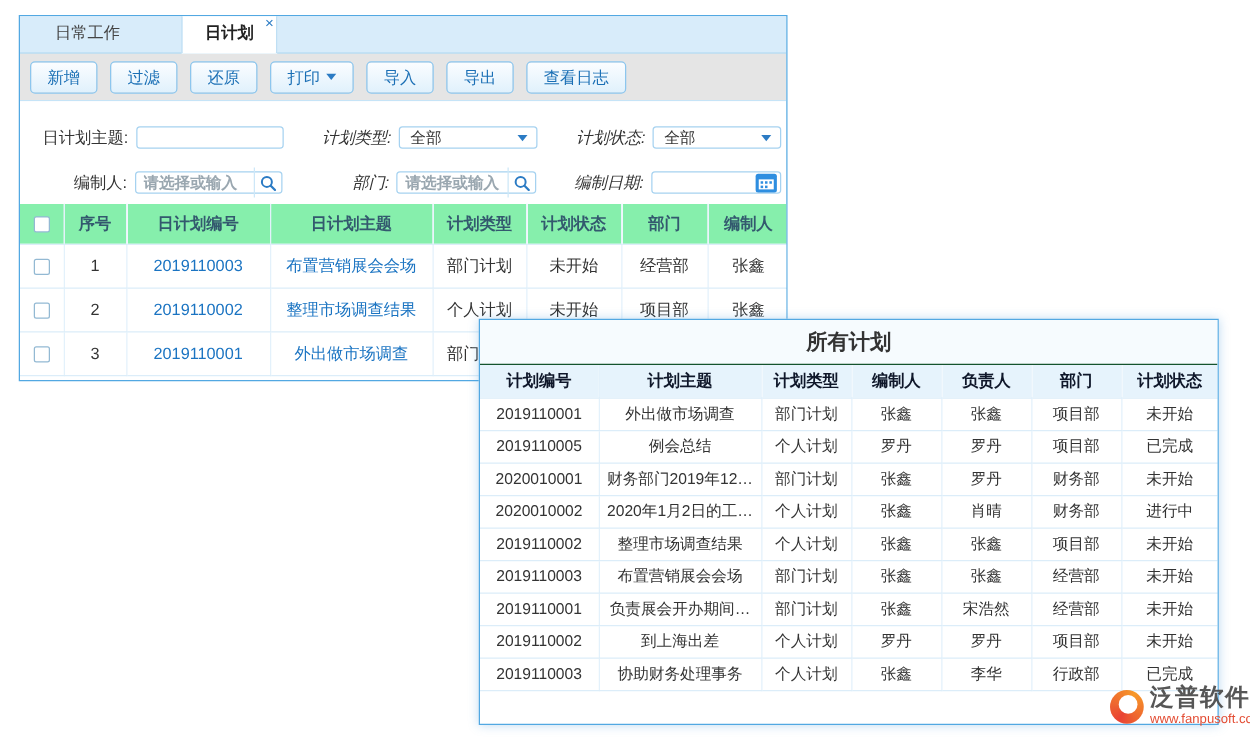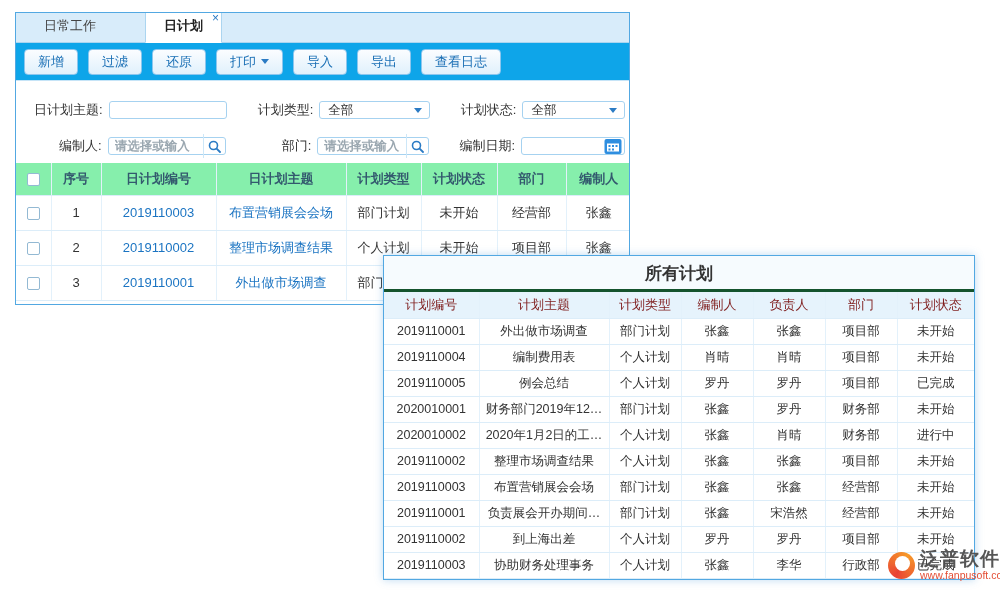--- a/index.html
+++ b/index.html
@@ -9,33 +9,33 @@
 
   
   #w1 { left:15px; top:12px; width:615px; height:293px; z-index:1; overflow:hidden; }
   .tabbar { height:30px; background:#d8ecfa; border-bottom:1px solid #abd5f0;
     display:flex; align-items:flex-end; padding-left:10px;gap:31px; }
   .tab { padding:6px 18px 7px; font-size:13px; color:#444; position:relative; }
   .tab.active { background:#fff; border:1px solid #abd5f0; border-bottom:1px solid #fff;
     border-radius:3px 3px 0 0; margin-bottom:-1px; color:#222; font-weight:bold; }
   .tab-close { position:absolute; top:0px; right:2px; font-size:12px; color:#2b7bc4; font-weight:normal; }
 
-  .toolbar { height:38px; background:#0ea5e9; border-bottom:1px solid #c6e4f7;
+  .toolbar { height:38px; background:#e5e5e5; border-bottom:1px solid #c6e4f7;
     display:flex; align-items:center; gap:10px; padding:0 8px; }
   .tbtn { height:26px; padding:0 13px; background:linear-gradient(#fbfdff,#e0f1fc);
     border:1px solid #8cc6ee; border-radius:4px; color:#1a6fb5; font-size:13px;
     display:flex; align-items:center; gap:5px; cursor:pointer; white-space:nowrap; }
   .caret { width:0; height:0; border-left:4px solid transparent; border-right:4px solid transparent;
     border-top:5px solid #2b7bc4; display:inline-block; }
 
   .filters { padding:8px 4px 8px 4px; background:#fff; }
   .frow { display:flex; align-items:flex-end; height:30px; }
   .frow + .frow { margin-top:6px; }
   .flabel { width:84px; text-align:right; font-size:13px; color:#333; margin-right:6px; white-space:nowrap; }
-  .flabel.l2 { margin-left:4px; }
+  .flabel.l2 { margin-left:4px;font-style:italic; }
   .fbox { height:18px; border:1px solid #a6d2f0; border-radius:3px; background:#fff;
     display:flex; align-items:center; }
   .fbox input { border:none; outline:none; height:22px; flex:1; min-width:0; padding:0 6px;
     font-size:12.5px; color:#333; font-family:inherit; background:transparent;font-weight:bold; }
   .fbox input::placeholder { color:#9aa7b0; }
   .w-topic { width:118px; } .w-type { width:112px; } .w-status { width:104px; }
   .select { justify-content:space-between; padding:0 7px 0 8px; font-size:12.5px; color:#333; cursor:pointer; }
   .icon-btn { width:22px; height:24px; display:flex; align-items:center; justify-content:center;
     border-left:1px solid #cde7f8; cursor:pointer; flex:0 0 auto; }
 
@@ -47,22 +47,22 @@
   #t1 th { height:32px; background:#86efac; color:#33596e; font-size:13px; font-weight:bold; }
   #t1 td { height:35px; font-size:13px; color:#333; background:#fff; }
   #t1 td.link { color:#1b74c2; cursor:pointer; }
   .checkbox { width:13px; height:13px; border:1px solid #93b9d3; border-radius:2px;
     background:#fff; display:inline-block; vertical-align:middle; cursor:pointer; }
 
   
   #w2 { left:383px; top:255px; width:592px; height:325px; z-index:2; overflow:hidden;
     box-shadow:0 0 8px rgba(70,150,215,.35); }
   .w2-title { height:36px; line-height:36px; text-align:center; font-size:17px; font-weight:bold;
-    color:#333; background:#f6fbfe; border-bottom:3px solid #14532d; }
-  #t2 th { height:26px; background:#e6f3fc; color:#7f1d1d; font-size:13px; font-weight:normal; }
+    color:#333; background:#f6fbfe; border-bottom:1px solid #14532d; }
+  #t2 th { height:26px; background:#e6f3fc; color:#0f172a; font-size:13px; font-weight:bold; }
   #t2 td { height:26px; font-size:12.5px; color:#333; background:#fff; }
 
   
   .watermark { position:absolute; left:888px; top:549px; z-index:5; display:flex;
     align-items:center; gap:5px; opacity:.95; }
   .wm-icon { width:27px; height:27px; border-radius:50%;
     background:conic-gradient(from 210deg,#e8392a,#f7941d,#e8392a); position:relative; flex:0 0 auto; }
   .wm-icon::after { content:""; position:absolute; left:7px; top:4px; width:15px; height:15px;
     border-radius:50%; background:#fff; }
   .wm-brand { font-size:19px; font-weight:bold; color:#4d4d4d; letter-spacing:1px; line-height:20px; }
@@ -240,29 +240,20 @@
         <tr>
           <td>2019110001</td>
           <td>外出做市场调查</td>
           <td>部门计划</td>
           <td>张鑫</td>
           <td>张鑫</td>
           <td>项目部</td>
           <td>未开始</td>
         </tr>
 
-        <tr>
-          <td>2019110004</td>
-          <td>编制费用表</td>
-          <td>个人计划</td>
-          <td>肖晴</td>
-          <td>肖晴</td>
-          <td>项目部</td>
-          <td>未开始</td>
-        </tr>
 
         <tr>
           <td>2019110005</td>
           <td>例会总结</td>
           <td>个人计划</td>
           <td>罗丹</td>
           <td>罗丹</td>
           <td>项目部</td>
           <td>已完成</td>
         </tr>

